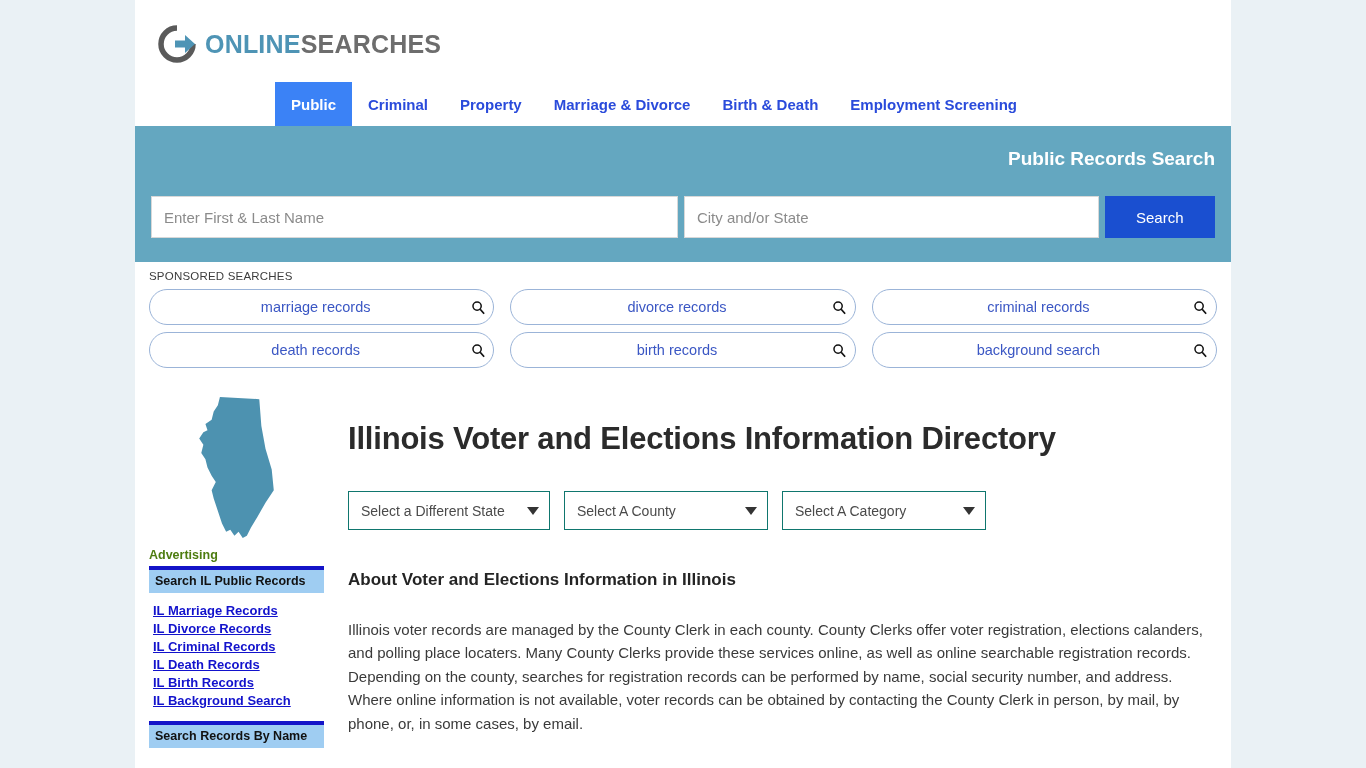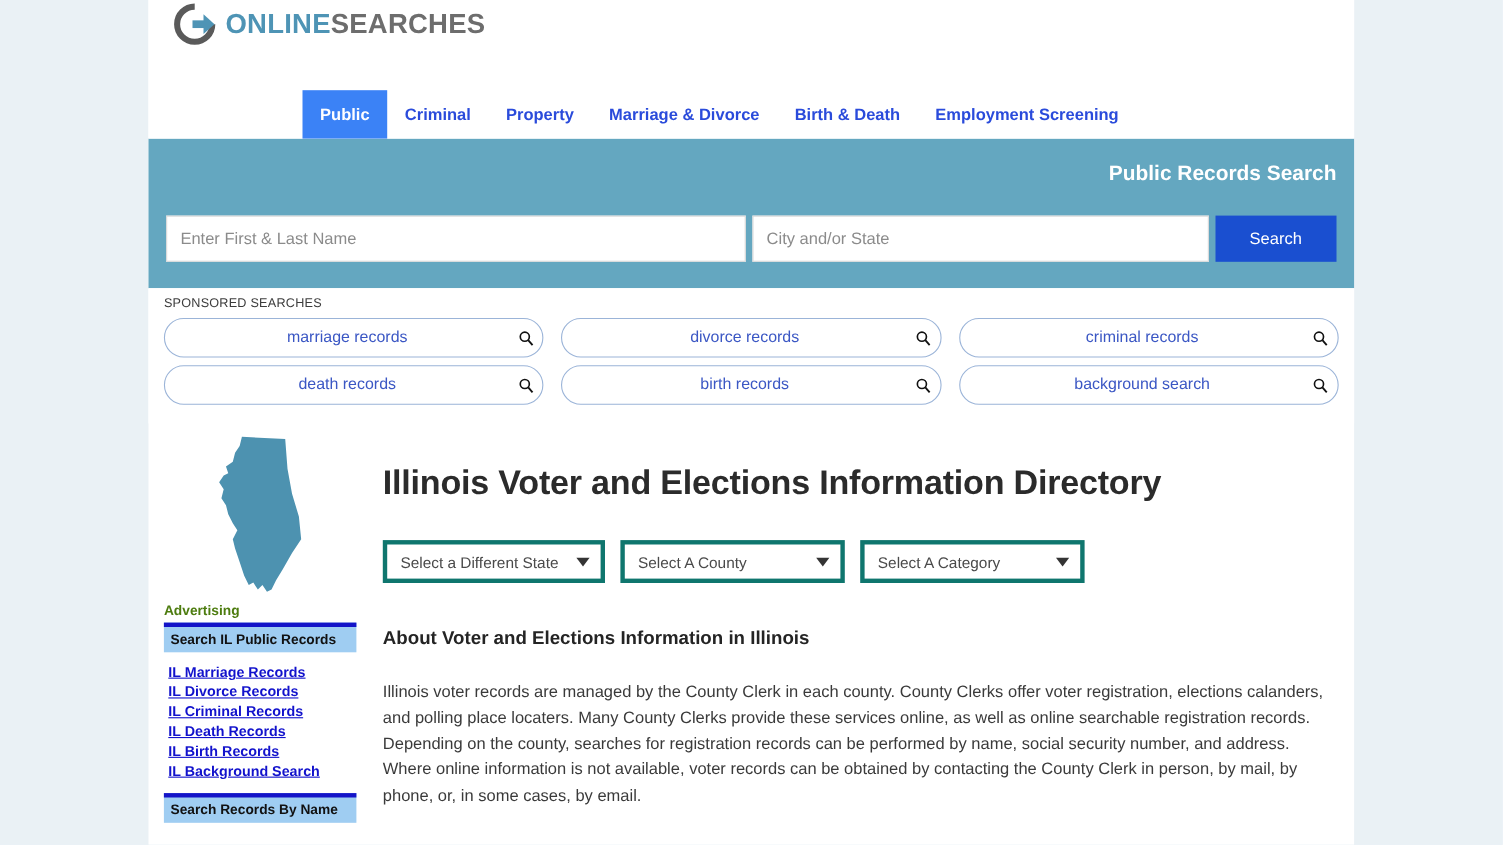--- a/index.html
+++ b/index.html
@@ -19,21 +19,21 @@
     position: absolute;
     left: 135px; top: 0;
     width: 1096px;
     min-height: 768px;
     background: #ffffff;
   }
 
   
   .header { height: 82px; position: relative; background:#fff; }
   .logo {
-    position: absolute; left: 20px; top: 0;
+    position: absolute; left: 20px; top: 22px;
     display: flex; align-items: center;
   }
   .logo-mark { width: 44px; height: 44px; position: relative; margin-right: 6px; }
   .logo-text { font-size: 25px; font-weight: bold; letter-spacing: .2px; white-space: nowrap; }
   .logo-online { color: #4e94b5; }
   .logo-searches { color: #6d6d6d; }
 
   
   .nav {
     position: relative;
@@ -135,21 +135,21 @@
   .main-col { flex: 1; padding-left: 24px; padding-top: 26px; }
   .page-title {
     font-size: 31px; font-weight: bold;
     color: #2b2b2b;
     margin: 0 0 34px 0;
     letter-spacing: -.2px;
   }
   .selects { display: flex; gap: 14px; margin-bottom: 40px; }
   .select-box {
     height: 39px;
-    border: 4px solid #0f766e;
+    border: 1px solid #0f766e;
     background: #fff;
     display: flex; align-items: center;
     padding: 0 10px 0 12px;
     font-size: 14px; color: #4a4a4a;
     cursor: pointer;
     position: relative;
   }
   #sel-state { width: 202px; }
   #sel-county { width: 204px; }
   #sel-category { width: 204px; }

